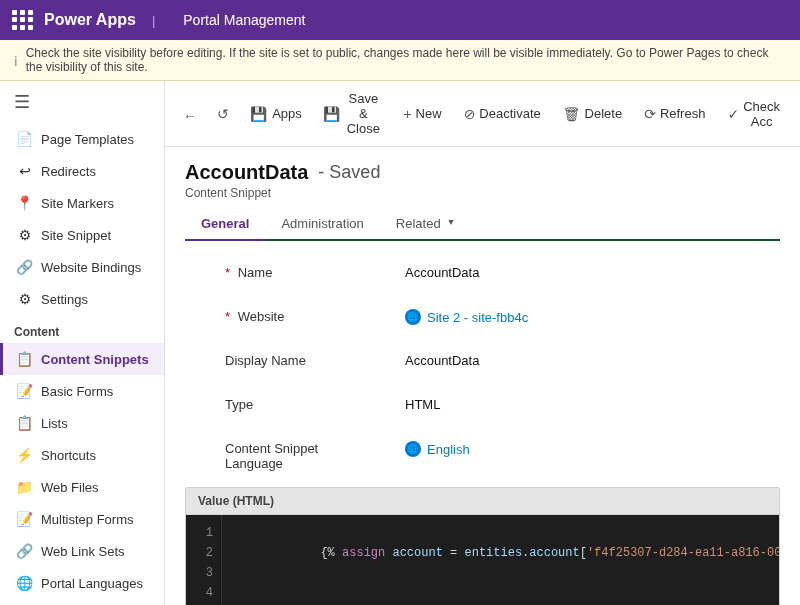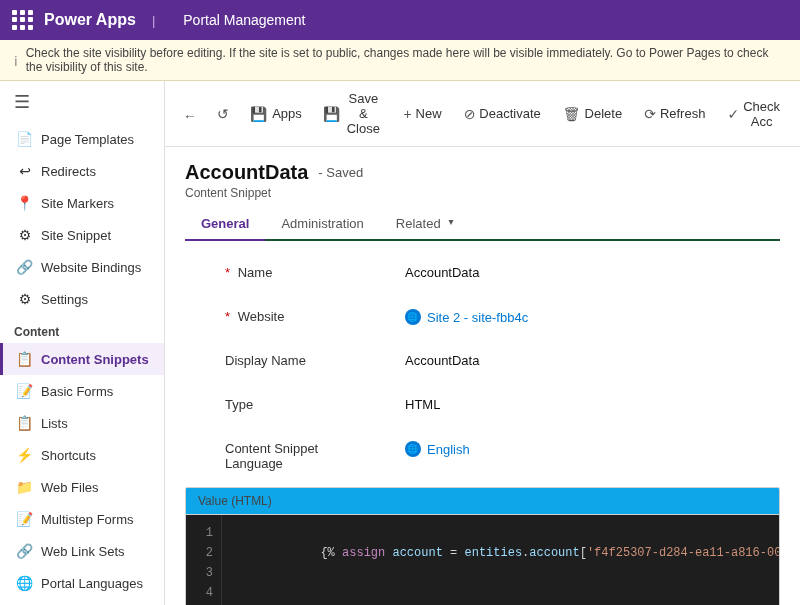--- a/index.html
+++ b/index.html
@@ -115,21 +115,21 @@
     .record-header {
       padding: 14px 20px 0;
     }
     .record-title-row {
       display: flex;
       align-items: center;
       gap: 10px;
       margin-bottom: 2px;
     }
     .record-title { font-size: 20px; font-weight: 600; color: #111; }
-    .record-saved { font-size: 13px; color: #555; }
+    .record-saved { font-size: 18px; color: #555; }
     .record-type { font-size: 12px; color: #555; margin-bottom: 8px; }
 
     
     .tabs {
       display: flex;
       align-items: center;
       border-bottom: 2px solid #14532d;
       margin: 0 20px;
       gap: 0;
     }
@@ -191,26 +191,26 @@
     }
 
     
     .code-editor {
       margin: 16px 20px;
       border: 1px solid #d0d0d0;
       border-radius: 2px;
       overflow: hidden;
     }
     .code-editor-header {
-      background: #0ea5e9;
+      background: #e5e5e5;
       padding: 6px 12px;
       font-size: 12px;
       color: #444;
       border-bottom: 1px solid #d0d0d0;
-      font-weight: 400;
+      font-weight: 700;
     }
     .code-body {
       display: flex;
       background: #1e1e1e;
       font-family: 'Consolas', 'Courier New', monospace;
       font-size: 12px;
     }
     .line-numbers {
       background: #1e1e1e;
       padding: 8px 0;

